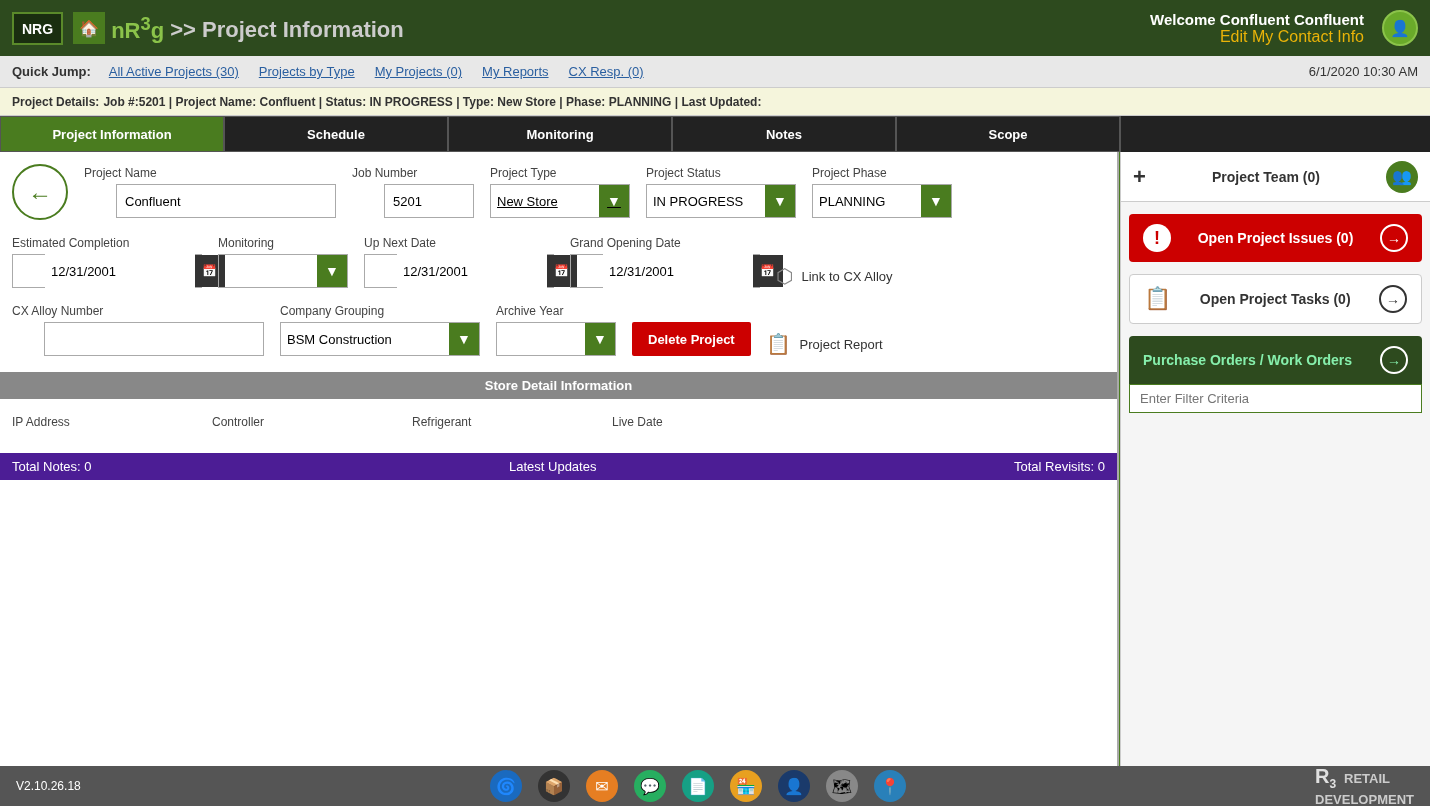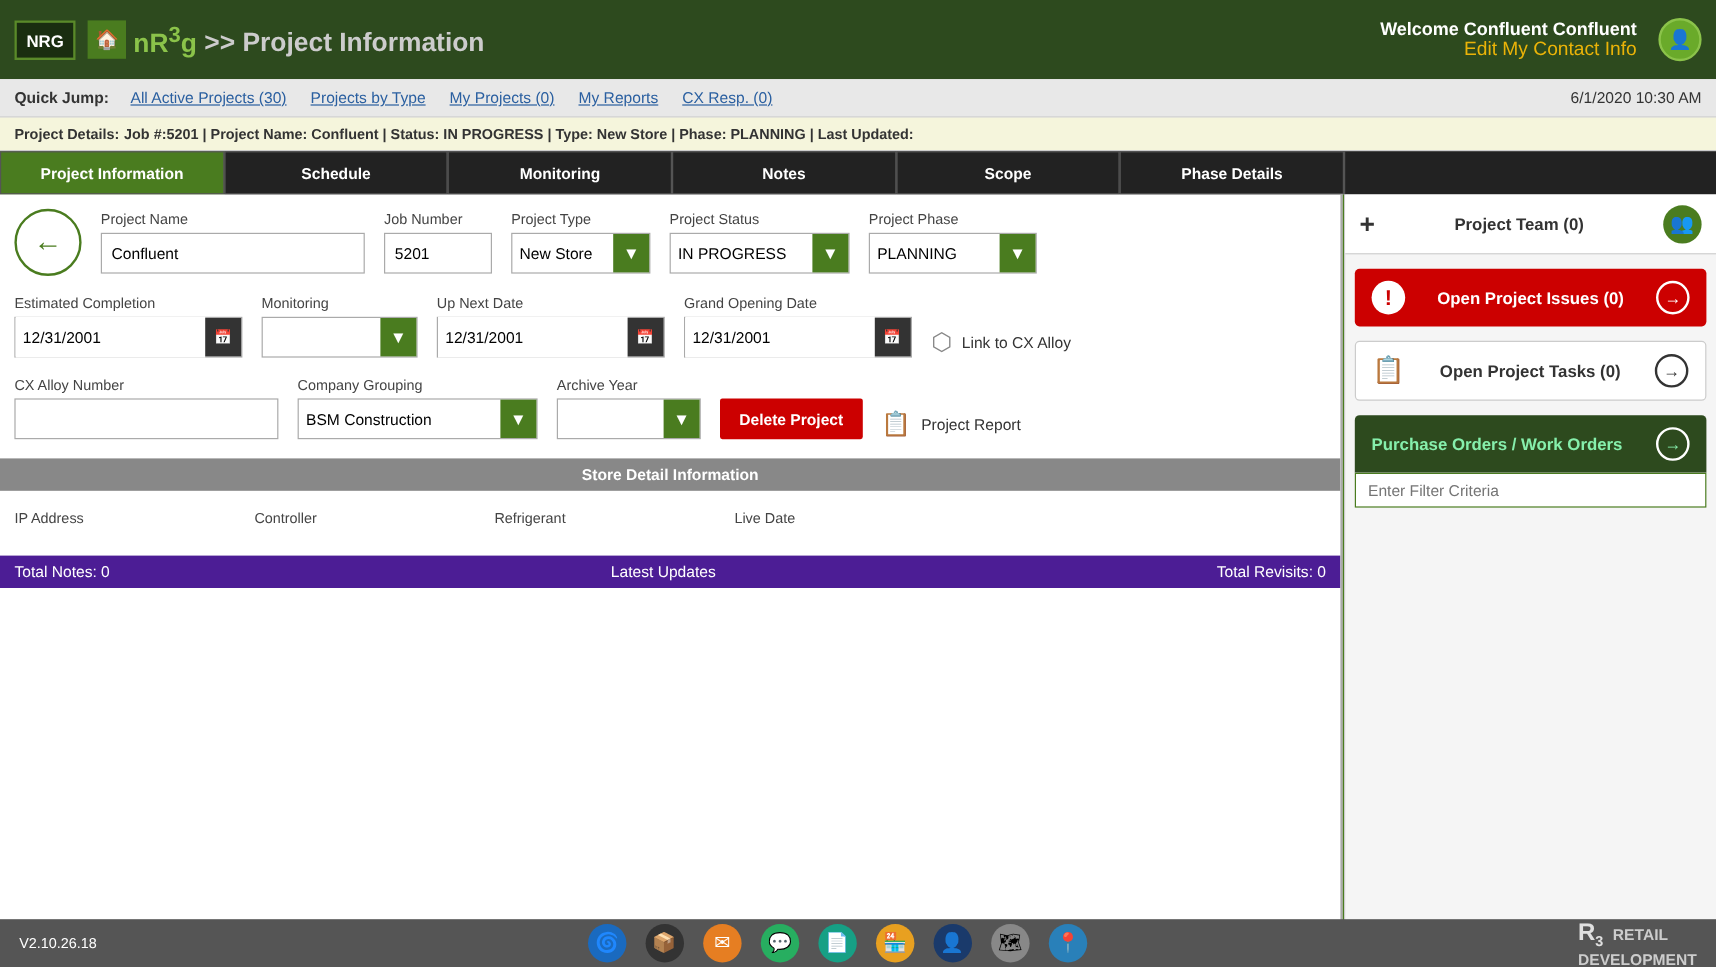--- a/index.html
+++ b/index.html
@@ -1,19 +1,19 @@
 <!DOCTYPE html>
 <html><head>
   <meta charset="utf-8">
   <style>
     * { box-sizing: border-box; margin: 0; padding: 0; font-family: Arial, sans-serif; }
     body { width: 1430px; height: 806px; overflow: hidden; background: #f0f0f0; font-size: 13px; }
 
     
-    .header { background: #2d4a1e; display: flex; align-items: center; justify-content: space-between; padding: 6px 12px; height: 66px; }
+    .header { background: #2d4a1e; display: flex; align-items: center; justify-content: space-between; padding: 6px 12px; height: 56px; }
     .header-left { display: flex; align-items: center; gap: 10px; }
     .logo-box { background: #1a2e10; border: 2px solid #5a8a2a; padding: 4px 8px; color: #fff; font-weight: bold; font-size: 18px; }
     .header-title { color: #fff; font-size: 22px; font-weight: bold; }
     .header-title span { color: #ccc; }
     .header-right { text-align: right; color: #fff; }
     .header-right .welcome { font-size: 15px; font-weight: bold; }
     .header-right .edit-link { color: #eab308; font-size: 16px; cursor: pointer; }
     .avatar-circle { width: 36px; height: 36px; border-radius: 50%; background: #6aaa2a; border: 2px solid #8bc34a; display: flex; align-items: center; justify-content: center; color: white; font-size: 16px; margin-left: 8px; }
 
     
@@ -31,21 +31,21 @@
     .tab { flex: 1; display: flex; align-items: center; justify-content: center; font-size: 13px; font-weight: bold; cursor: pointer; border: 1px solid #555; color: #fff; }
     .tab.active { background: #4a7c1f; }
     .tab.inactive { background: #222; }
 
     
     .left-panel { flex: 1; background: #fff; border-right: 2px solid #aaa; padding: 12px; overflow-y: auto; }
     .right-panel { width: 310px; background: #f5f5f5; border-left: 1px solid #ccc; }
     .form-row { display: flex; gap: 16px; margin-bottom: 16px; align-items: flex-end; }
     .form-group { display: flex; flex-direction: column; gap: 4px; }
     .form-label { font-size: 12px; color: #444; }
-    .form-input { border: 1px solid #aaa; padding: 6px 8px; font-size: 13px; height: 34px; outline: none; }
+    .form-input { border: 1px solid #aaa; padding: 6px 8px; font-size: 13px; height: 34px; outline: none; margin-left: 32px; }
     .form-input-wide { width: 220px; }
     .form-input-sm { width: 90px; }
 
     
     .select-wrapper { display: flex; align-items: center; border: 1px solid #aaa; height: 34px; }
     .select-wrapper select { border: none; outline: none; font-size: 13px; padding: 4px 6px; background: transparent; flex: 1; appearance: none; }
     .select-btn { background: #4a7c1f; color: #fff; width: 30px; height: 100%; display: flex; align-items: center; justify-content: center; cursor: pointer; font-size: 14px; flex-shrink: 0; }
     .select-btn-gray { background: #888; }
 
     
@@ -158,42 +158,41 @@
 </div>
 
 <div class="main-content">
 
   <div class="tabs-bar">
     <div class="tab active">Project Information</div>
     <div class="tab inactive">Schedule</div>
     <div class="tab inactive">Monitoring</div>
     <div class="tab inactive">Notes</div>
     <div class="tab inactive">Scope</div>
-    <div class="tab inactive">Phase Details</div>
     <div style="width:310px;background:#222;border-left:1px solid #555;"></div>
   </div>
 
   <div class="content-area">
 
     <div class="left-panel">
 
       <div style="display:flex;align-items:center;margin-bottom:16px;">
         <div class="back-btn">←</div>
         <div style="display:flex;gap:16px;flex-wrap:wrap;align-items:flex-end;">
           <div class="form-group">
             <label class="form-label">Project Name</label>
             <input class="form-input form-input-wide" type="text" value="Confluent" style="">
           </div>
           <div class="form-group">
             <label class="form-label">Job Number</label>
             <input class="form-input form-input-sm" type="text" value="5201" style="">
           </div>
           <div class="form-group">
             <label class="form-label">Project Type</label>
-            <div class="select-wrapper" style="width:116px;">
+            <div class="select-wrapper" style="width:140px;text-decoration:underline;">
               <select style="width:110px;">
                 <option>New Store</option>
                 <option>Remodel</option>
                 <option>Service</option>
               </select>
               <div class="select-btn">▼</div>
             </div>
           </div>
           <div class="form-group">
             <label class="form-label">Project Status</label>

